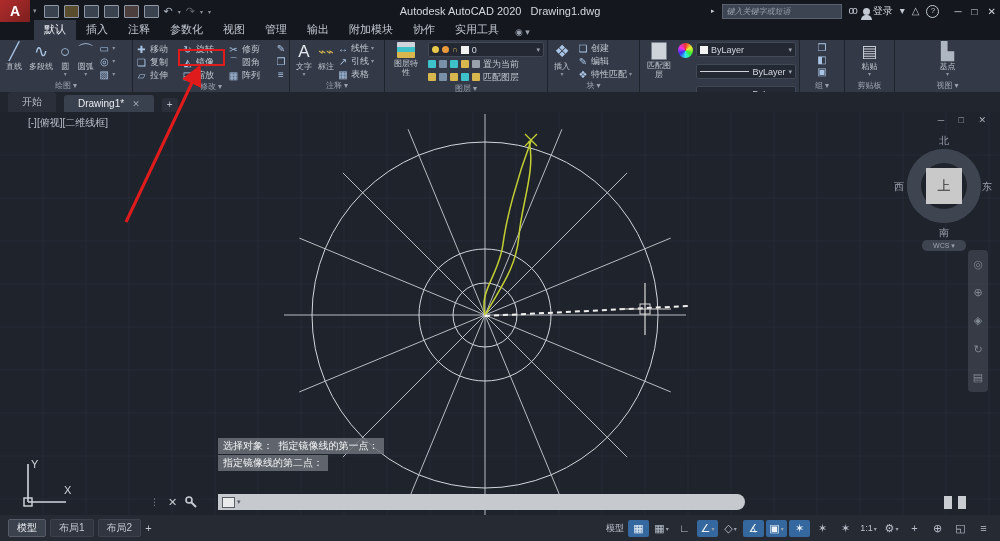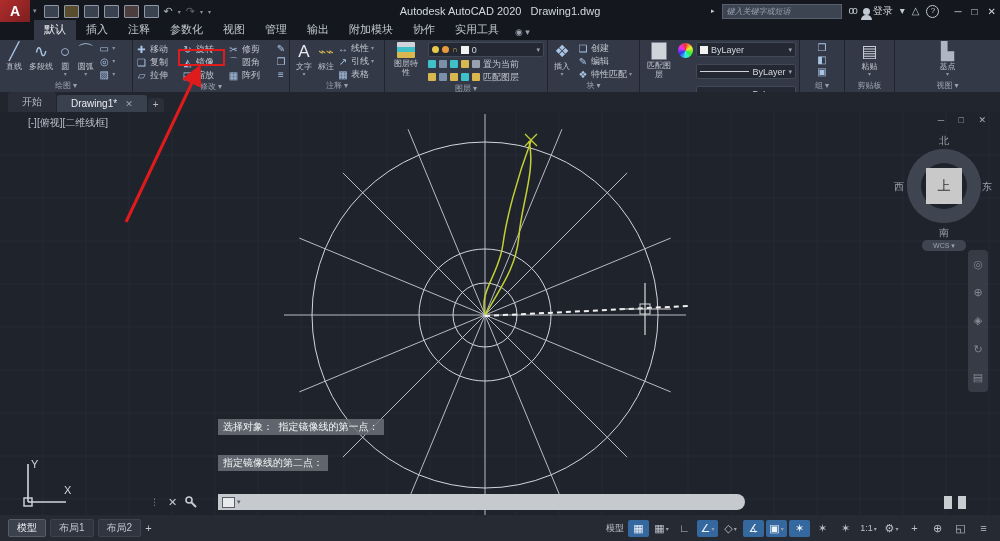--- a/index.html
+++ b/index.html
@@ -52,21 +52,21 @@
                font-size:9px;color:#d4d8df;padding:0 3px;gap:3px;}
   .dropdownbar .caret{margin-left:auto;font-size:7px;color:#9aa2ae;}
   .sq-white{width:8px;height:8px;background:#f2f2f2;display:inline-block;}
   .dot{width:7px;height:7px;border-radius:50%;display:inline-block;}
   .mini{width:8px;height:8px;display:inline-block;border-radius:1px;}
   .lrow{display:flex;align-items:center;gap:3px;font-size:9px;color:#c2c8d1;height:12px;cursor:pointer;}
   .colorwheel{width:15px;height:15px;border-radius:50%;background:conic-gradient(#e33,#ee3,#3e3,#3ee,#33e,#e3e,#e33);}
   .propline{flex:1;height:1px;background:#cfd4da;}
   
   .filetabs{position:absolute;left:0;top:92px;width:1000px;height:20px;background:#21252e;display:flex;align-items:flex-end;}
-  .ftab{font-size:10px;padding:3px 14px;color:#b8bec8;background:#2a2f3a;margin-right:1px;border-radius:3px 3px 0 0;cursor:pointer;display:flex;gap:8px;align-items:center;}
+  .ftab{font-size:10px;padding:3px 14px;color:#b8bec8;background:#2a2f3a;margin-right:8px;border-radius:3px 3px 0 0;cursor:pointer;display:flex;gap:8px;align-items:center;}
   .ftab.active{background:#3a414e;color:#e8ebf0;}
   .ftab .x{color:#9aa2ae;font-size:9px;}
   .fplus{width:16px;height:14px;background:#2a2f3a;border-radius:3px 3px 0 0;color:#b8bec8;font-size:10px;text-align:center;line-height:14px;cursor:pointer;}
   
   .canvas{position:absolute;left:0;top:112px;width:1000px;height:403px;background:#1f232c;overflow:hidden;}
   .vplabel{position:absolute;left:4px;top:4px;font-size:10px;color:#b9bfca;z-index:5;padding-left:24px;}
   .canvas-winbtns{position:absolute;right:8px;top:3px;font-size:9px;color:#aab1bc;z-index:5;letter-spacing:6px;}
   .viewcube{position:absolute;right:12px;top:22px;width:88px;height:110px;z-index:5;}
   .vc-ring{position:absolute;left:7px;top:15px;width:74px;height:74px;border-radius:50%;background:#3e4450;
            box-shadow:inset 0 0 0 14px #3e4450;display:flex;align-items:center;justify-content:center;}
@@ -75,21 +75,21 @@
            display:flex;align-items:center;justify-content:center;z-index:2;}
   .vc-n{position:absolute;left:0;right:0;top:0;text-align:center;font-size:10px;color:#9ba2ad;}
   .vc-s{position:absolute;left:0;right:0;top:92px;text-align:center;font-size:10px;color:#9ba2ad;}
   .vc-w{position:absolute;left:-6px;top:46px;font-size:10px;color:#9ba2ad;}
   .vc-e{position:absolute;right:-4px;top:46px;font-size:10px;color:#9ba2ad;}
   .wcsbtn{position:absolute;left:22px;top:106px;width:44px;height:11px;background:#3e4450;border-radius:5px;
           font-size:7px;color:#9ba2ad;text-align:center;line-height:11px;}
   .navbar{position:absolute;right:12px;top:138px;width:20px;height:142px;background:rgba(82,89,100,0.45);
           border-radius:4px;display:flex;flex-direction:column;align-items:center;justify-content:space-around;z-index:5;}
   .navbar span{color:#9aa1ac;font-size:11px;opacity:.75;}
-  .cmdhist{position:absolute;left:218px;bottom:44px;z-index:6;display:flex;flex-direction:column;gap:20px;align-items:flex-start;}
+  .cmdhist{position:absolute;left:218px;bottom:44px;z-index:6;display:flex;flex-direction:column;gap:1px;align-items:flex-start;}
   .cmdline{background:rgba(108,113,121,0.85);color:#f2f4f6;font-size:10px;padding:1px 5px;white-space:pre;}
   .cmdbar{position:absolute;left:218px;bottom:5px;width:527px;height:16px;background:#c6c9cd;border-radius:0 9px 9px 0;
           z-index:6;display:flex;align-items:center;padding-left:4px;box-sizing:border-box;}
   .cmdbar .boxic{width:11px;height:9px;border:1px solid #5a5f66;background:#e8eaec;display:inline-block;}
   .cmdbar .caret{font-size:7px;color:#5a5f66;margin:0 4px 0 2px;}
   .cmdbar .ph{font-size:10px;color:#6a6f76;font-style:italic;margin-top:38px;}
   .cmdctl{position:absolute;left:150px;bottom:5px;z-index:6;display:flex;align-items:center;gap:8px;height:16px;}
   .cmdctl .grip{color:#8d95a1;font-size:9px;letter-spacing:1px;}
   .cmdctl .x{color:#c7ccd3;font-size:11px;}
   .scroll-ends{position:absolute;right:34px;bottom:6px;z-index:6;display:flex;gap:6px;}

